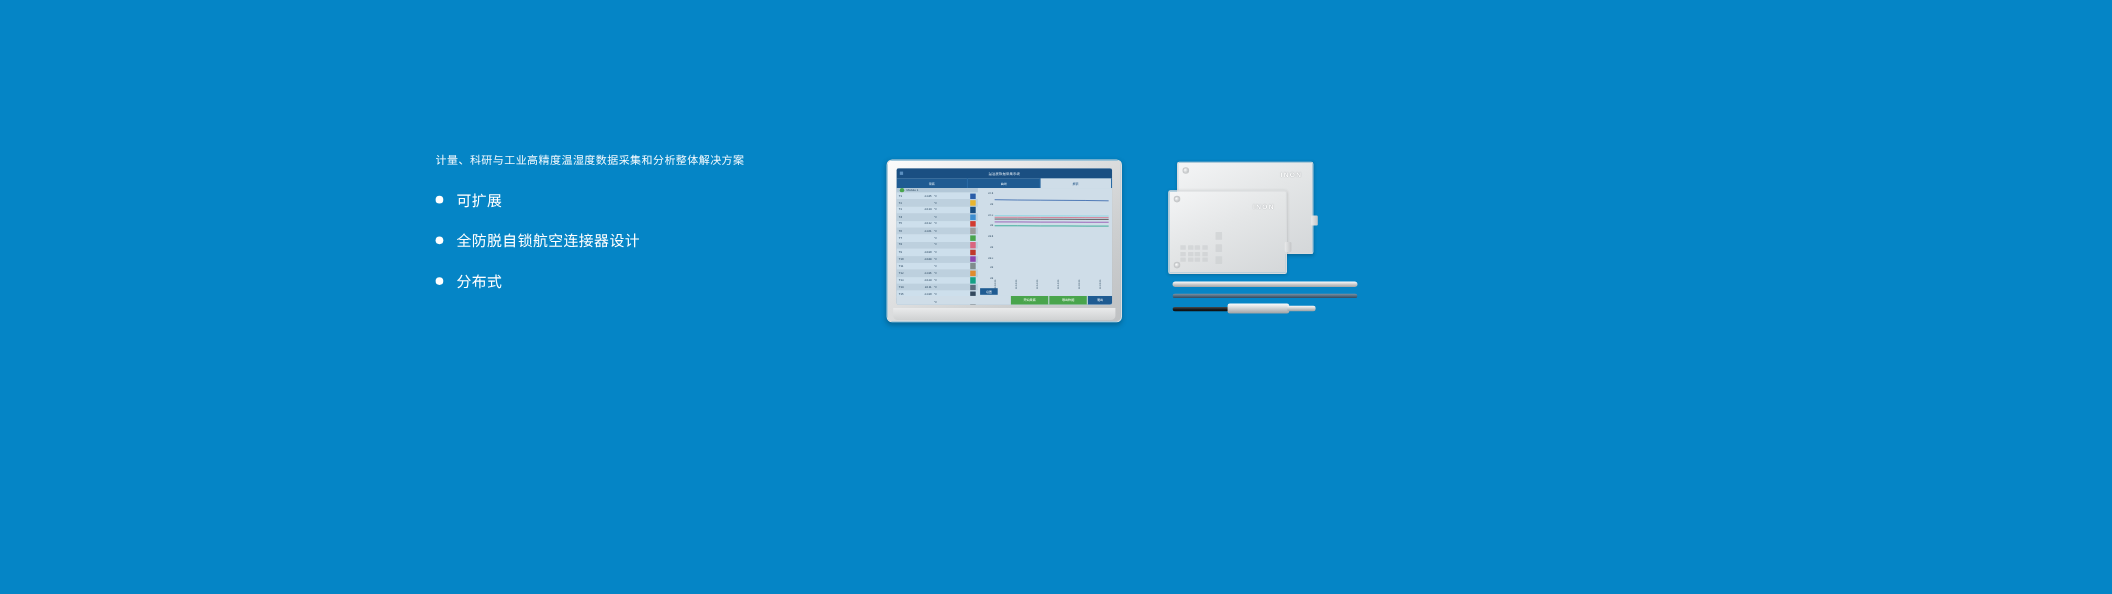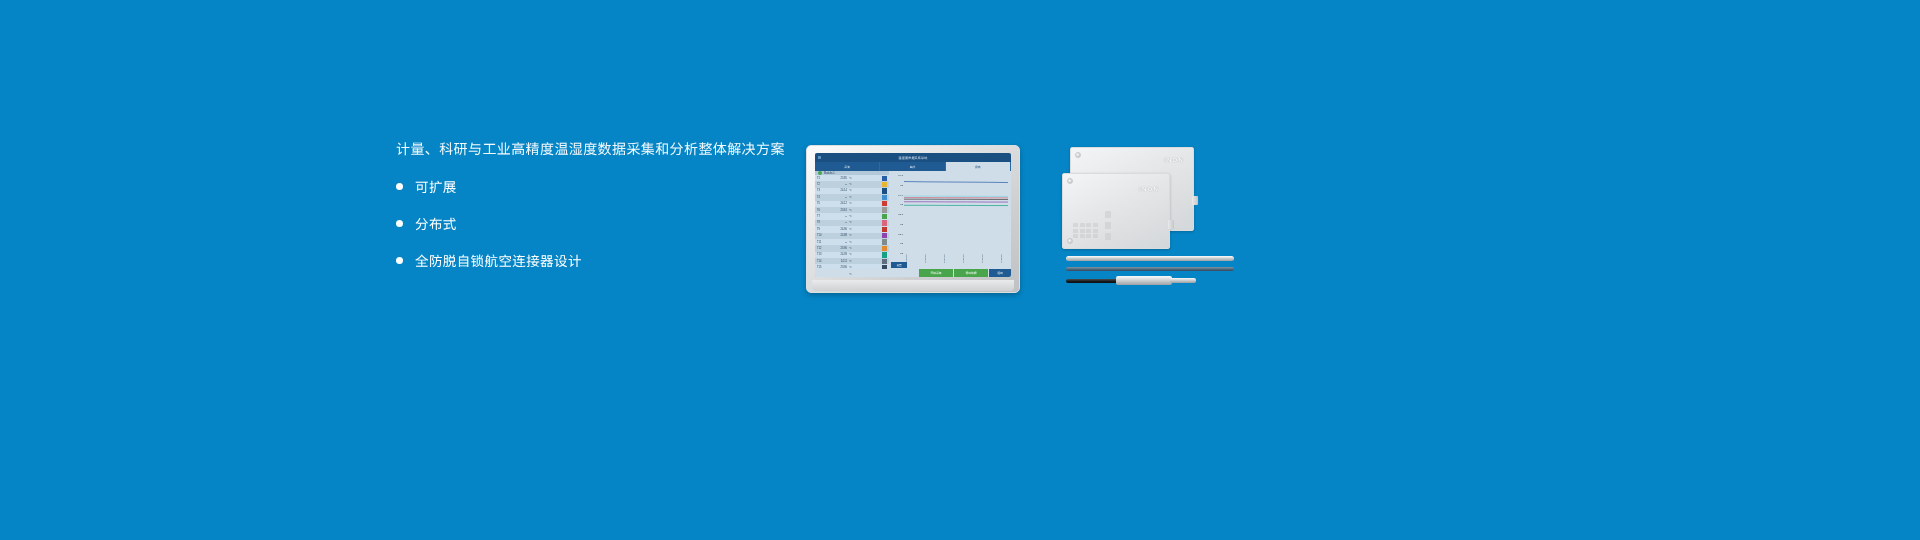--- a/index.html
+++ b/index.html
@@ -27,21 +27,21 @@
   }
   .headline {
     font-size: 23px;
     font-weight: bold;
     letter-spacing: 1px;
     line-height: 1.2;
     margin: 0 0 16px 0;
     white-space: nowrap;
   }
   .subhead {
-    font-size: 14px;
+    font-size: 10px;
     font-weight: normal;
     letter-spacing: .4px;
     line-height: 1.3;
     margin: 0 0 18px 0;
     white-space: nowrap;
     color: #f2f9fd;
   }
   .feature-list {
     list-style: none;
     margin: 0;
@@ -418,25 +418,25 @@
 
   <div class="copy">
     <p class="subhead">计量、科研与工业高精度温湿度数据采集和分析整体解决方案</p>
     <ul class="feature-list">
       <li class="feature-item">
         <span class="bullet-dot"></span>
         <span>可扩展</span>
       </li>
       <li class="feature-item">
         <span class="bullet-dot"></span>
-        <span>分布式</span>
+        <span>全防脱自锁航空连接器设计</span>
       </li>
       <li class="feature-item">
         <span class="bullet-dot"></span>
-        <span>全防脱自锁航空连接器设计</span>
+        <span>分布式</span>
       </li>
     </ul>
   </div>
 
   <div class="monitor">
     <div class="monitor-bezel"></div>
     <div class="monitor-inner">
       <div class="app">
 
         <div class="app-titlebar">

